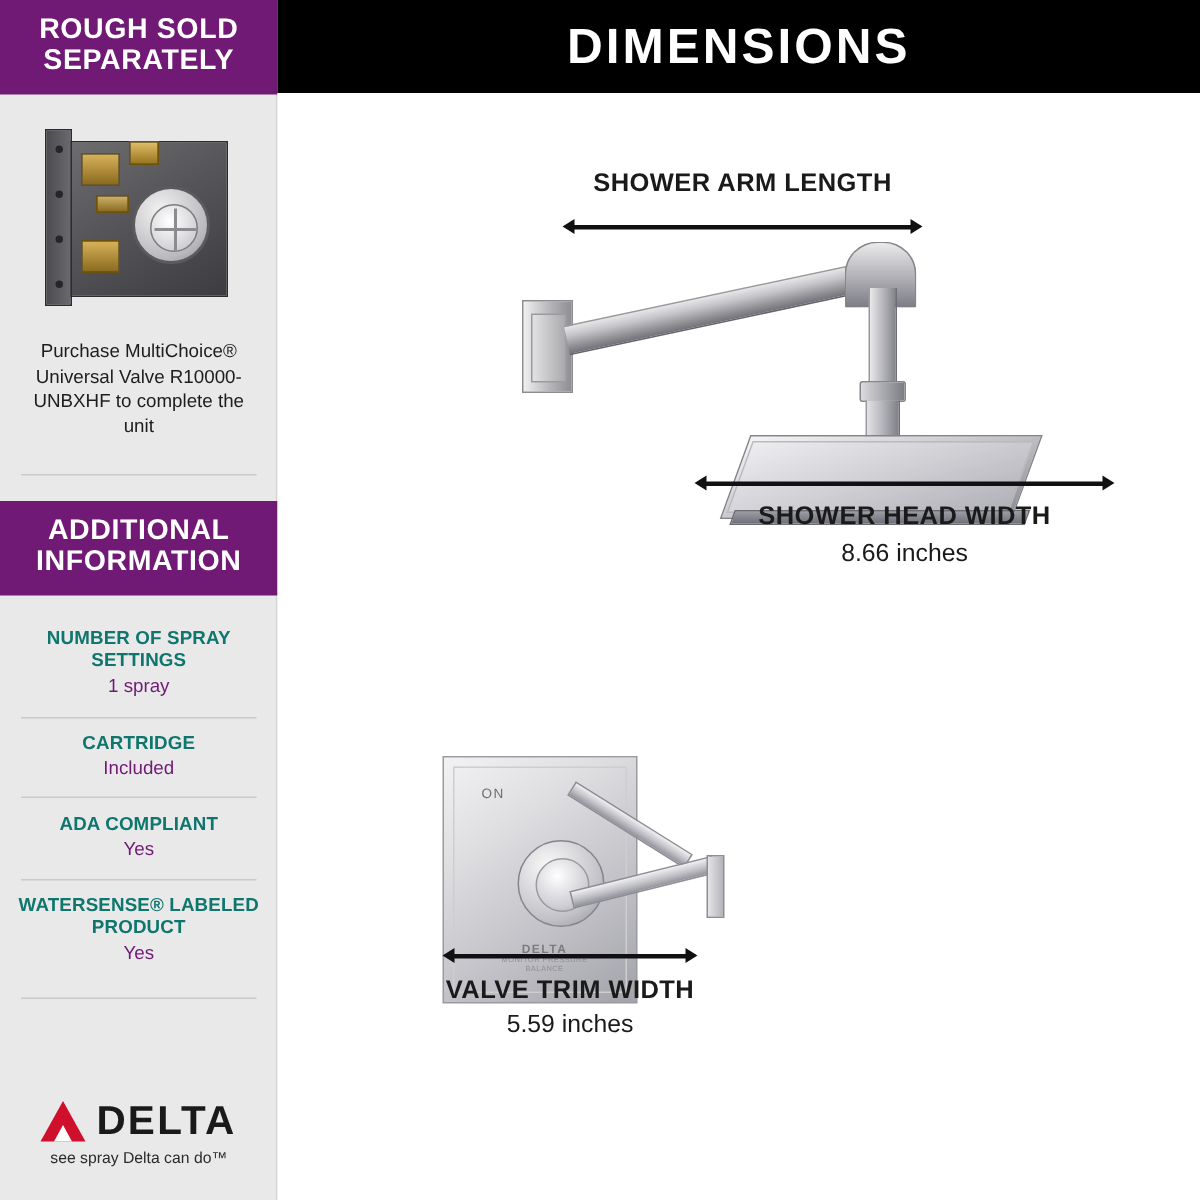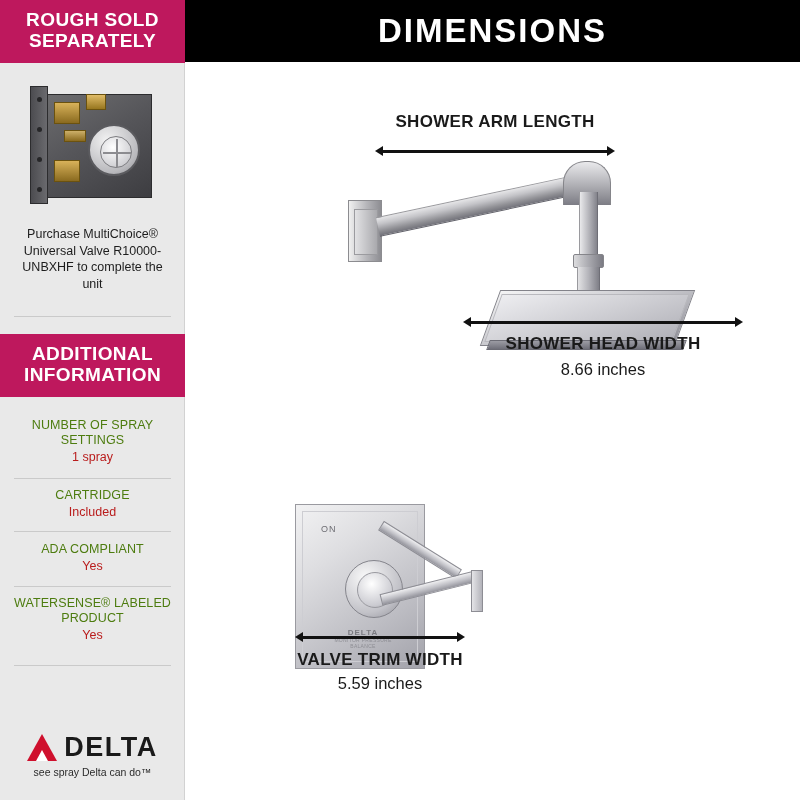--- a/index.html
+++ b/index.html
@@ -18,21 +18,21 @@
 
   
   #sidebar {
     position: absolute;
     left: 0; top: 0;
     width: 185px; height: 800px;
     background: #e9e9e9;
     border-right: 1px solid #d2d2d2;
   }
   .red-header {
-    background: #be185d;
+    background: #701a75;
     color: #ffffff;
     text-align: center;
     font-weight: bold;
     letter-spacing: 0.4px;
     line-height: 1.12;
     padding: 9px 6px 11px 6px;
   }
   #rough-header {
     position: absolute; left: 0; top: 0; width: 185px;
     font-size: 19px;
@@ -122,25 +122,25 @@
     position: absolute; left: 14px; width: 157px;
     height: 1px; background: #cacaca;
   }
 
   
   .spec {
     position: absolute; left: 0; width: 185px;
     text-align: center;
   }
   .spec-label {
-    font-size: 12.5px; font-weight: normal; color: #4d7c0f;
+    font-size: 12.5px; font-weight: bold; color: #0f766e;
     line-height: 1.18; letter-spacing: 0.1px;
   }
   .spec-value {
-    font-size: 12.5px; color: #b91c1c; margin-top: 2px;
+    font-size: 12.5px; color: #701a75; margin-top: 2px;
   }
 
   
   #delta-logo {
     position: absolute; left: 0; bottom: 22px; width: 185px;
     text-align: center;
   }
   .logo-row { display: flex; align-items: center; justify-content: center; gap: 7px; }
   .logo-tri-wrap { position: relative; width: 30px; height: 28px; }
   .logo-tri {

